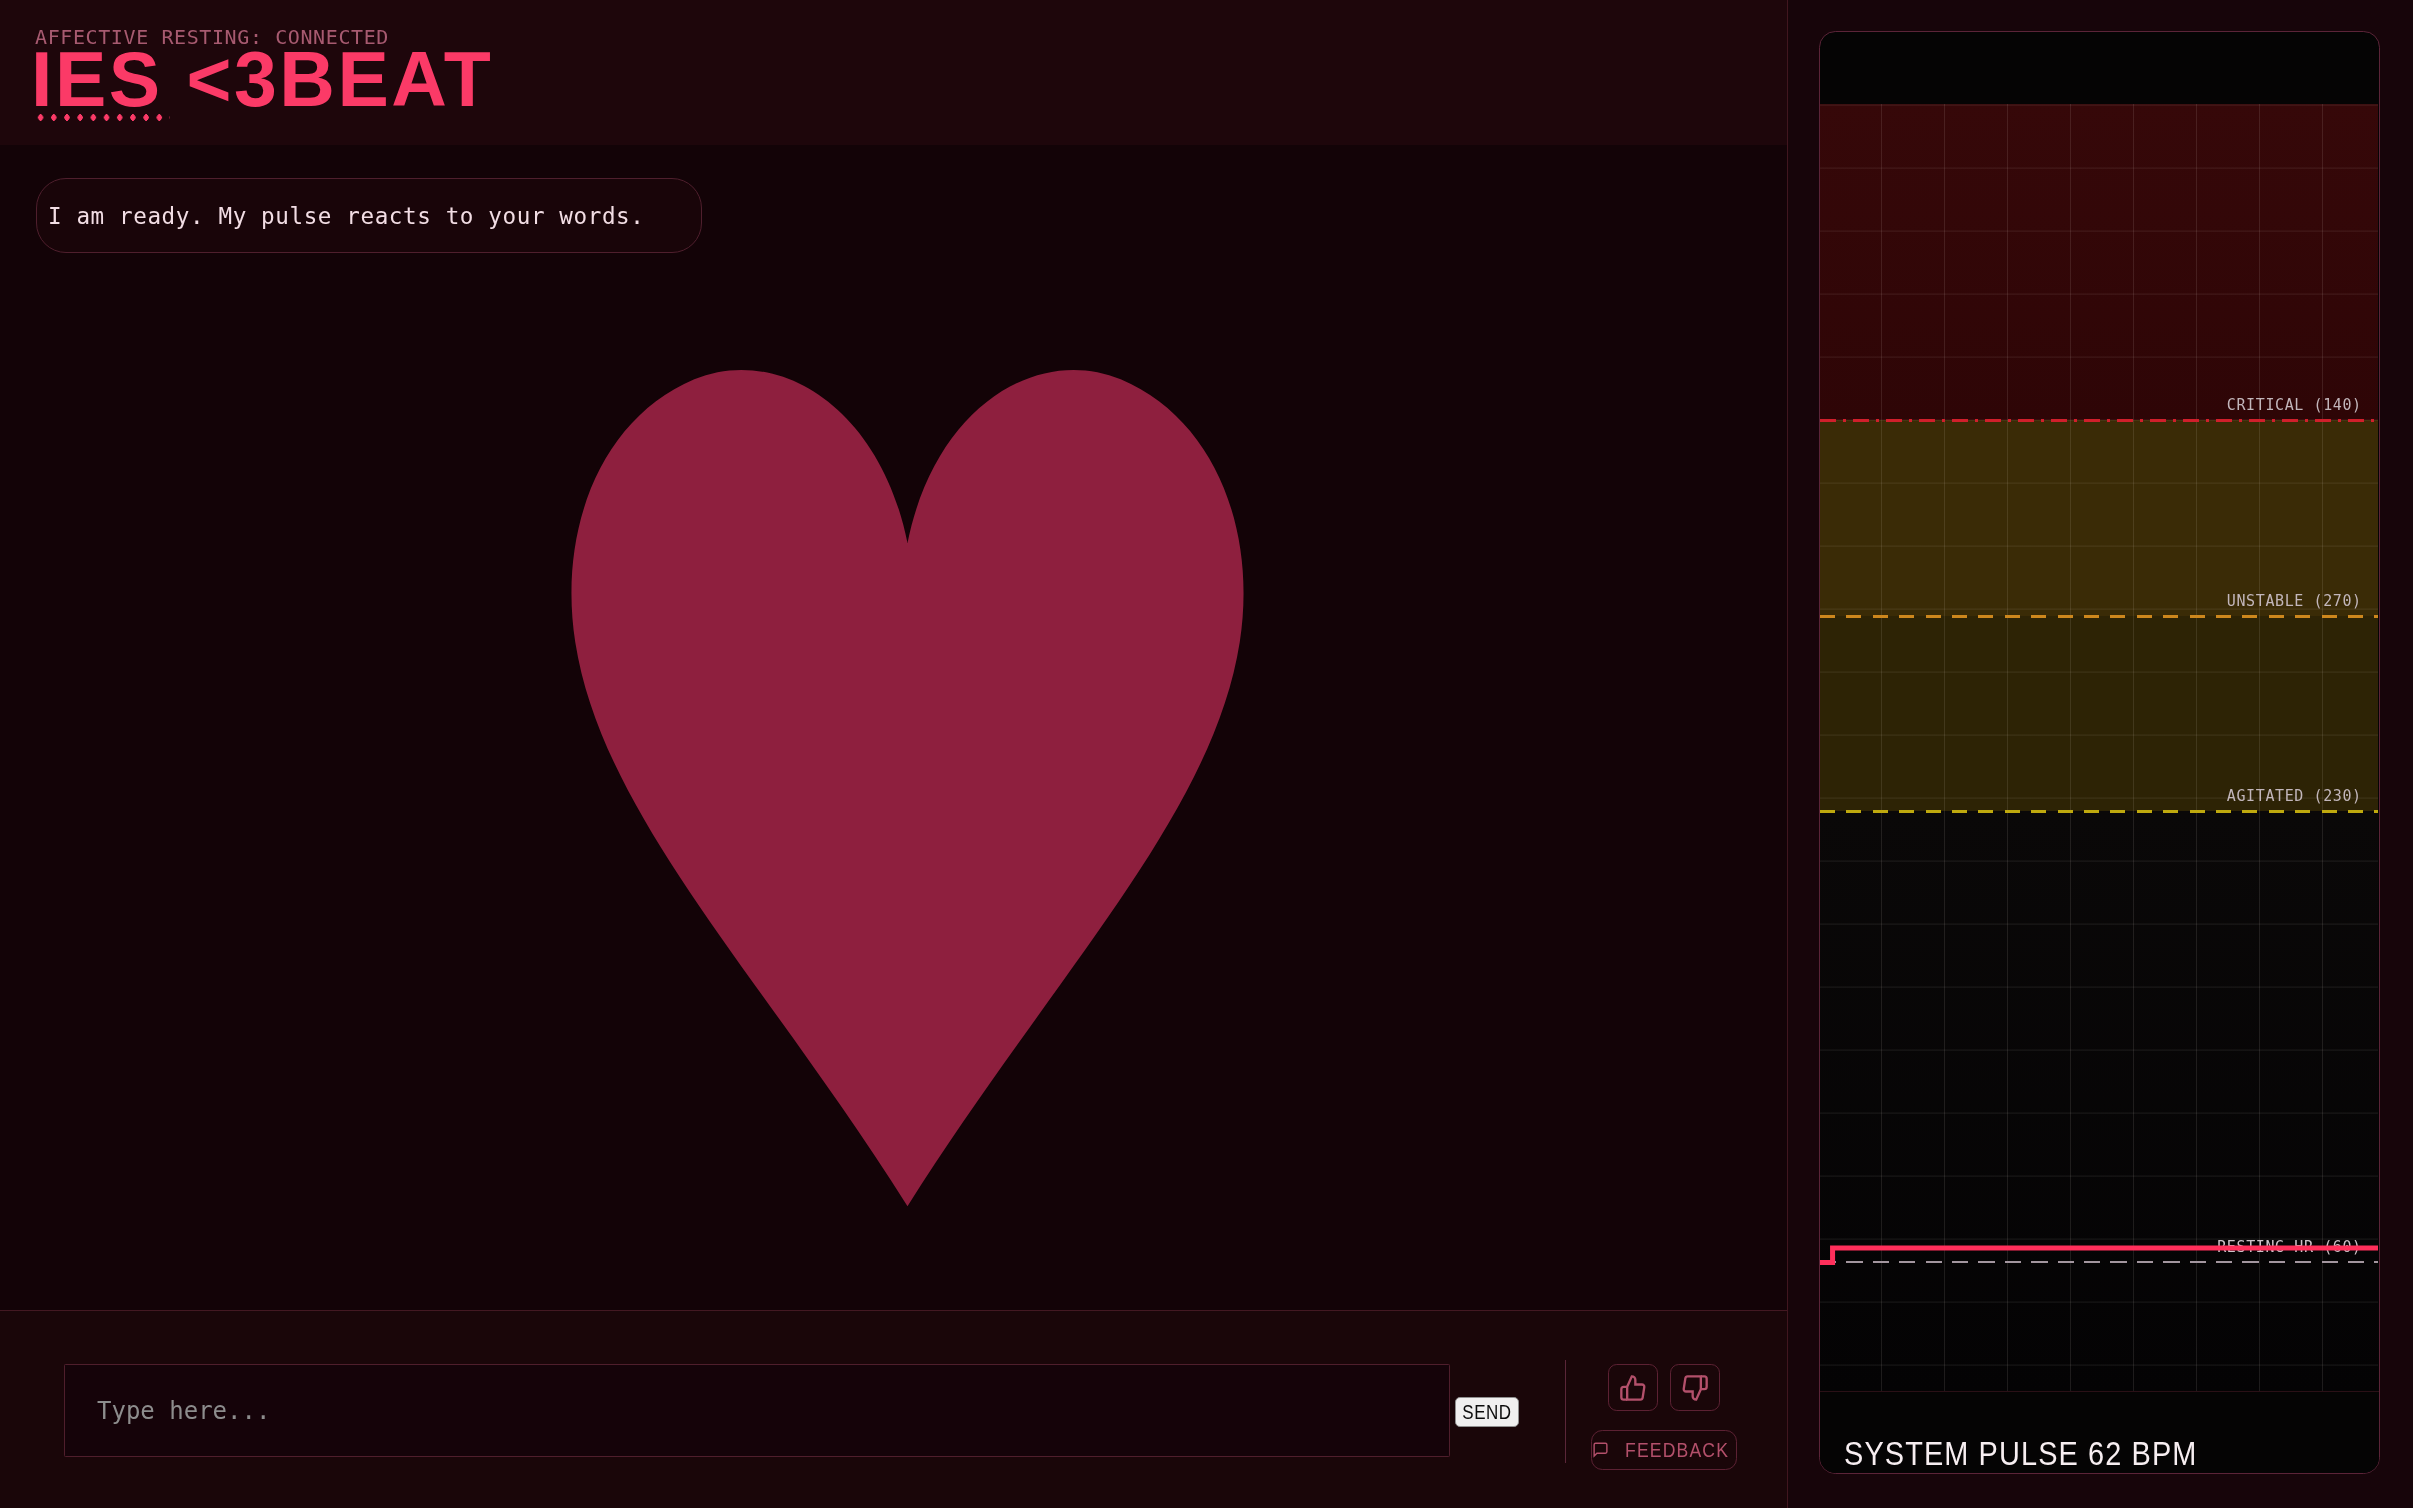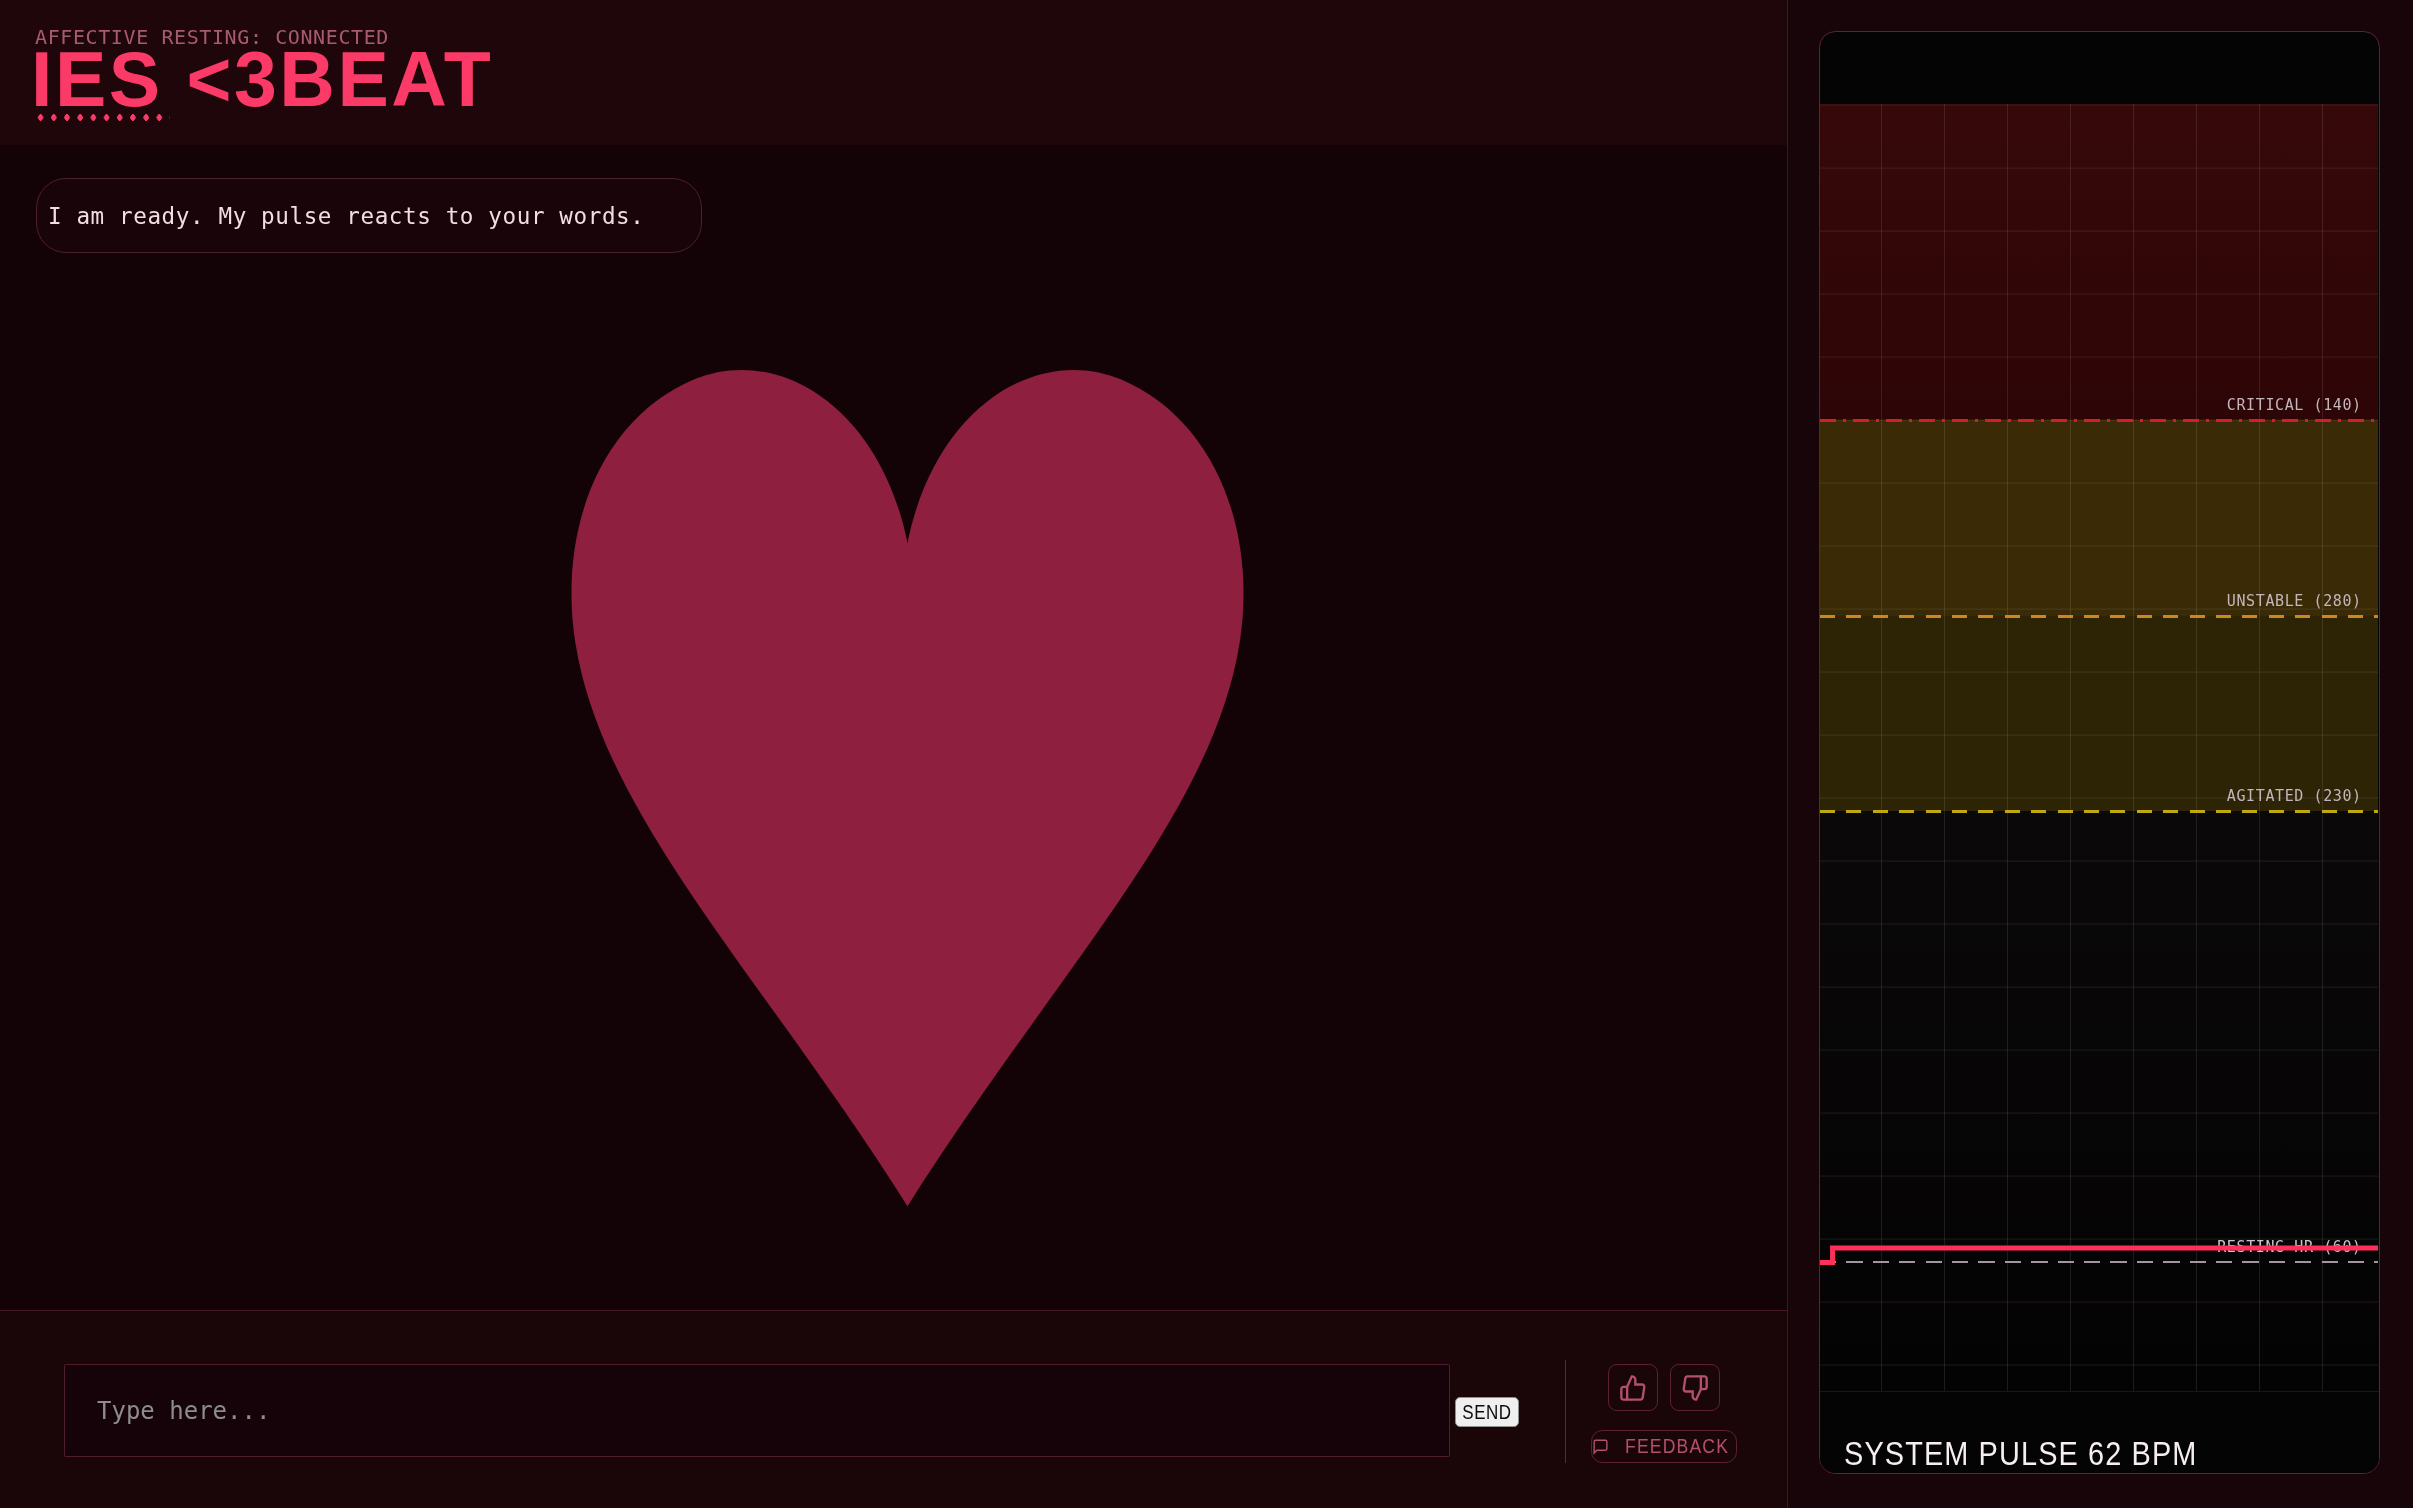--- a/index.html
+++ b/index.html
@@ -39,21 +39,21 @@
               display:flex; align-items:center; justify-content:center;
               font-family:"Liberation Sans", sans-serif; font-size:20px; color:#0b0b0b;
               letter-spacing:0.6px; cursor:pointer; }
   .send-btn .squish { display:inline-block; transform:scaleX(0.85); }
   .composer-divider { position:absolute; left:1565px; top:49px; width:1.3px; height:103px; background:#5a2638; }
   .icon-btn { position:absolute; width:50px; height:47px; border:1.3px solid #5c2133; border-radius:8.8px;
               display:flex; align-items:center; justify-content:center; cursor:pointer; background:transparent; }
   .icon-btn svg { stroke:#b3506b; fill:none; stroke-width:2; }
   .thumb-up { left:1608px; top:53px; }
   .thumb-down { left:1670px; top:53px; }
-  .feedback-btn { position:absolute; left:1591px; top:119px; width:146px; height:33px;
+  .feedback-btn { position:absolute; left:1591px; top:119px; width:146px; height:40px;
                   border:1.3px solid #5c2133; border-radius:11.3px; background:transparent;
                   display:flex; align-items:center; justify-content:center; gap:8.8px; cursor:pointer; }
   .feedback-btn svg { stroke:#b3506b; fill:none; stroke-width:2; }
   .feedback-label { font-family:"Liberation Sans", sans-serif; font-size:20px; color:#b3506b;
                     letter-spacing:1.3px; display:inline-block; transform:scaleX(0.88); }
 
   
   .right-col { position:absolute; left:1787px; top:0; width:626px; height:1508px;
                background:#17050a; border-left:1.3px solid #41161f; }
   .panel { position:absolute; left:31px; top:31px; width:561px; height:1443px;
@@ -170,21 +170,21 @@
       <div class="zone zone-agitated"></div>
       <div class="zone zone-calm"></div>
       <div class="grid-overlay"></div>
 
       <div class="threshold-line line-critical"></div>
       <div class="threshold-line line-unstable"></div>
       <div class="threshold-line line-agitated"></div>
       <div class="threshold-line line-resting"></div>
 
       <div class="threshold-label lbl-critical">CRITICAL (140)</div>
-      <div class="threshold-label lbl-unstable">UNSTABLE (280)</div>
+      <div class="threshold-label lbl-unstable">UNSTABLE (270)</div>
       <div class="threshold-label lbl-agitated">AGITATED (230)</div>
       <div class="threshold-label lbl-resting">RESTING HR (60)</div>
 
       <svg class="pulse-svg" width="558" height="1289" viewBox="0 0 888 2050">
         <polyline points="0,1843 20,1843 20,1820 888,1820" fill="none" stroke="#ff2f5b" stroke-width="8"></polyline>
       </svg>
     </div>
 
     <div class="panel-footer">
       <span class="pulse-readout">SYSTEM PULSE 62 BPM</span>

